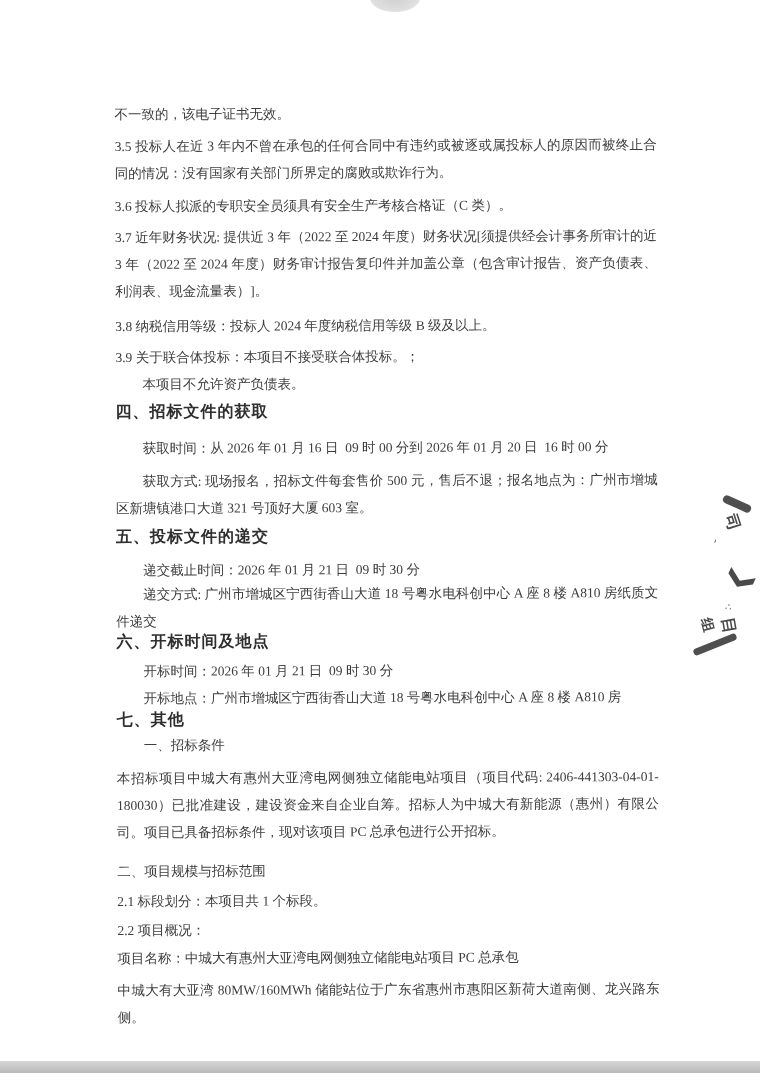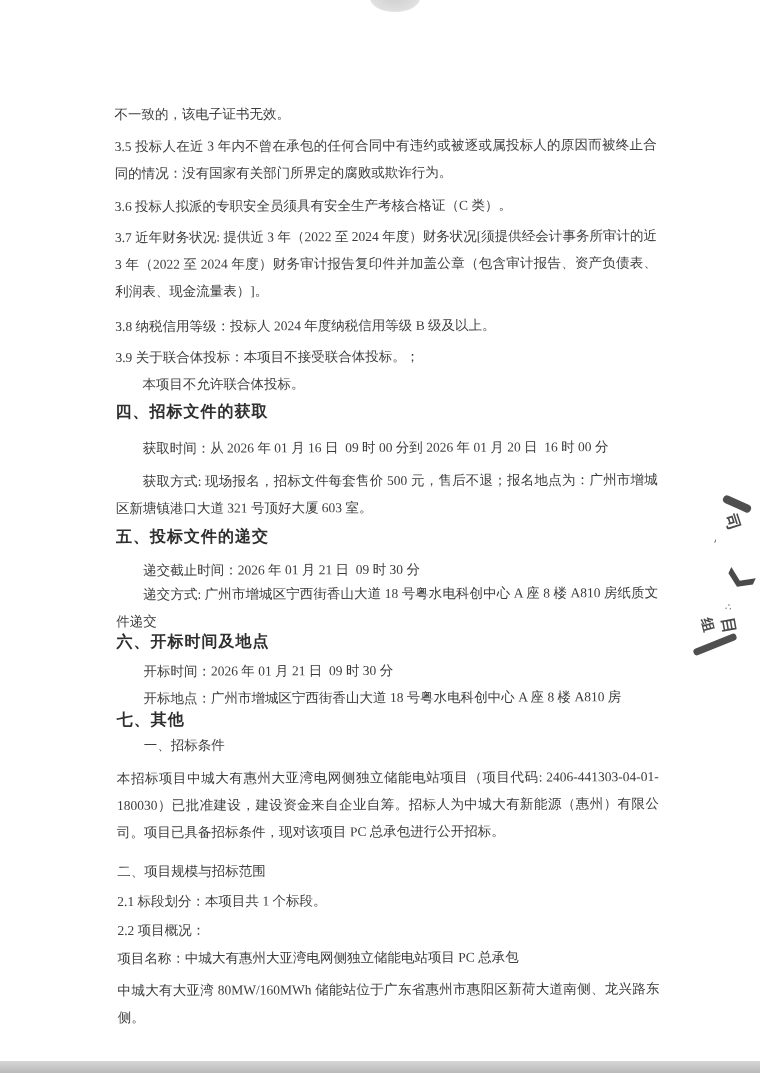--- a/index.html
+++ b/index.html
@@ -74,21 +74,21 @@
 
   <div class="punch-hole"></div>
 
   <div class="content">
     <p class="b1">不一致的，该电子证书无效。</p>
     <p class="b2 lh28">3.5 投标人在近 3 年内不曾在承包的任何合同中有违约或被逐或属投标人的原因而被终止合同的情况：没有国家有关部门所界定的腐败或欺诈行为。</p>
     <p class="b3">3.6 投标人拟派的专职安全员须具有安全生产考核合格证（C 类）。</p>
     <p class="b4">3.7 近年财务状况: 提供近 3 年（2022 至 2024 年度）财务状况[须提供经会计事务所审计的近 3 年（2022 至 2024 年度）财务审计报告复印件并加盖公章（包含审计报告、资产负债表、利润表、现金流量表）]。</p>
     <p class="b5">3.8 纳税信用等级：投标人 2024 年度纳税信用等级 B 级及以上。</p>
     <p class="b6">3.9 关于联合体投标：本项目不接受联合体投标。；</p>
-    <p class="b7 ind"><span>本项目</span><span class="em-it">不允许</span><span>联合体投标。</span></p>
+    <p class="b7 ind"><span>本项目</span><span class="em-it">不允许</span><span>资产负债表。</span></p>
 
     <h2 class="h4">四、招标文件的获取</h2>
     <p class="b9 ind">获取时间：从 2026 年 01 月 16 日  09 时 00 分到 2026 年 01 月 20 日  16 时 00 分</p>
     <p class="b10 ind lh25">获取方式: 现场报名，招标文件每套售价 500 元，售后不退；报名地点为：广州市增城区新塘镇港口大道 321 号顶好大厦 603 室。</p>
 
     <h2 class="h5">五、投标文件的递交</h2>
     <p class="b12 ind">递交截止时间：2026 年 01 月 21 日  09 时 30 分</p>
     <p class="b13 ind lh24">递交方式: 广州市增城区宁西街香山大道 18 号粤水电科创中心 A 座 8 楼 A810 房纸质文件递交</p>
 
     <h2 class="h6">六、开标时间及地点</h2>

